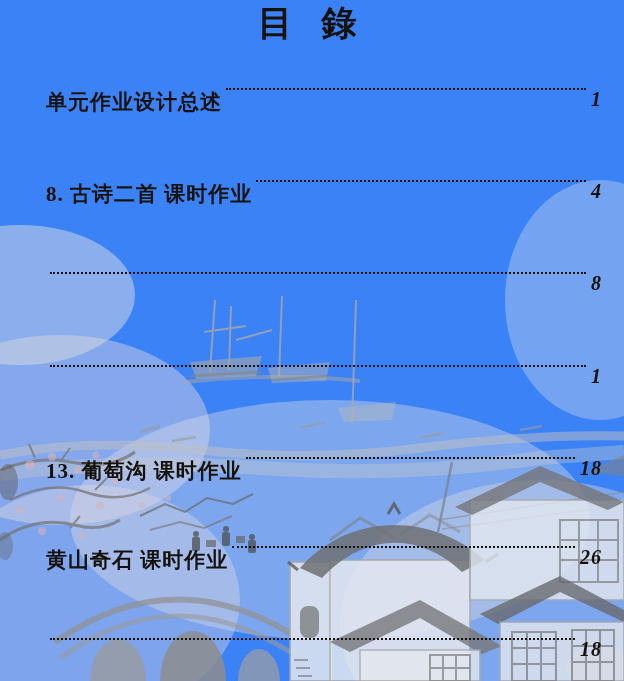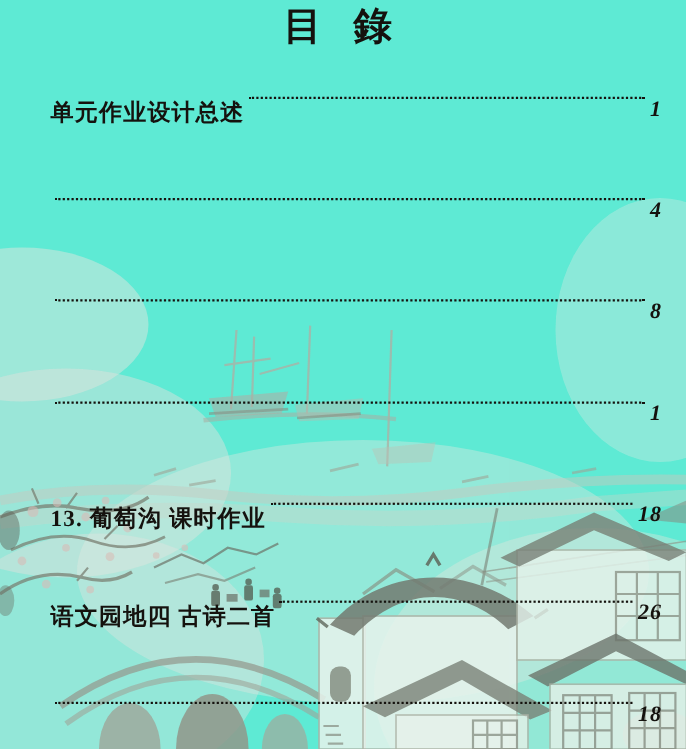--- a/index.html
+++ b/index.html
@@ -1,19 +1,19 @@
 <!DOCTYPE html>
 <html><head>
 <meta charset="utf-8">
 <style>
   html,body{margin:0;padding:0;}
   .page{
     position:relative;
     width:624px;height:681px;
-    background:#5eead4;
+    background:#3b82f6;
     overflow:hidden;
     font-family:"Liberation Serif","DejaVu Serif",serif;
     color:#15120e;
   }
   .wash{position:absolute;left:0;top:0;width:624px;height:681px;opacity:.9;}
   .title{
     position:absolute;top:0;left:0;right:0;height:48px;
     margin:0;text-align:center;
     font-size:35px;font-weight:bold;letter-spacing:10px;
     line-height:48px;color:#15120e;
@@ -146,38 +146,39 @@
 
   <h1 class="title">目 錄</h1>
 
   <div>
     <div class="toc-row r1">
       <span class="toc-label">单元作业设计总述</span>
       <span class="leader"></span>
       <span class="pagenum">1</span>
     </div>
     <div class="toc-row r2">
+      <span class="toc-label">8. 古诗二首 课时作业</span>
       <span class="leader"></span>
       <span class="pagenum">4</span>
     </div>
     <div class="toc-row r3">
       <span class="leader"></span>
       <span class="pagenum">8</span>
     </div>
     <div class="toc-row r4">
       <span class="leader"></span>
       <span class="pagenum">1</span>
     </div>
     <div class="toc-row r5">
       <span class="toc-label">13. 葡萄沟 课时作业</span>
       <span class="leader"></span>
       <span class="pagenum">18</span>
     </div>
     <div class="toc-row r6">
-      <span class="toc-label">语文园地四 古诗二首</span>
+      <span class="toc-label">黄山奇石 课时作业</span>
       <span class="leader"></span>
       <span class="pagenum">26</span>
     </div>
     <div class="toc-row r7">
       <span class="leader"></span>
       <span class="pagenum">18</span>
     </div>
   </div>
 
 </div>

